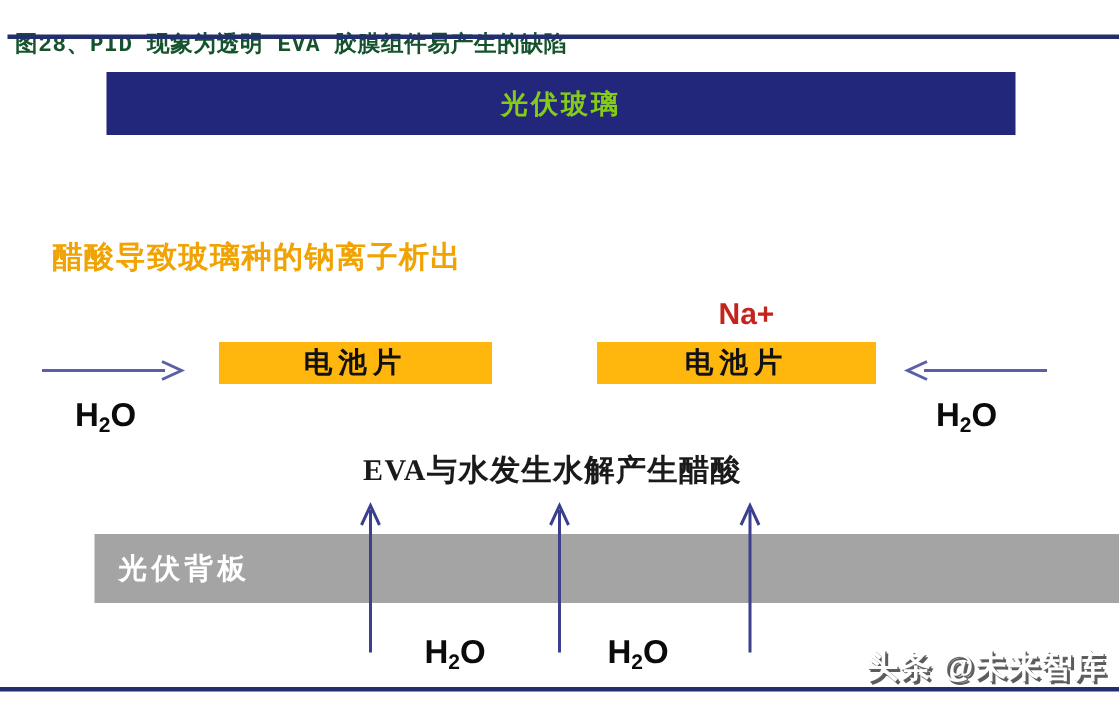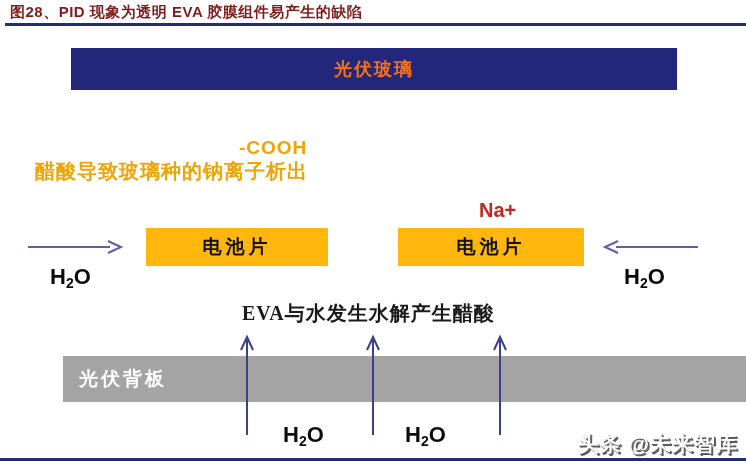--- a/index.html
+++ b/index.html
@@ -8,25 +8,25 @@
     position: relative;
     width: 746px;
     height: 469px;
     background: #ffffff;
     overflow: hidden;
     font-family: "Liberation Sans", sans-serif;
   }
   .abs { position: absolute; }
 
   .fig-title {
-    left: 10px; top: 3px;
-    font-family: Liberation Sans, sans-serif;
+    left: 10px; top: 20px;
+    font-family: Liberation Mono, monospace;
     font-weight: 700;
     font-size: 15px;
-    color: #7f1d1d;
+    color: #14532d;
     letter-spacing: 0.5px;
     white-space: nowrap;
   }
   .title-rule {
     left: 5px; top: 23px;
     width: 741px; height: 3px;
     background: #232e6e;
   }
   .bottom-rule {
     left: 0; top: 458px;
@@ -34,21 +34,21 @@
     background: #232e6e;
   }
 
   .glass-bar {
     left: 71px; top: 48px;
     width: 606px; height: 42px;
     background: #23277b;
     display: flex; align-items: center; justify-content: center;
   }
   .glass-bar .bar-label {
-    color: #f97316;
+    color: #84cc16;
     font-family: "Liberation Serif", serif;
     font-weight: 700;
     font-size: 18px;
     letter-spacing: 2px;
   }
 
   .gold-text {
     color: #f0a302;
     font-weight: 700;
     white-space: nowrap;
@@ -58,21 +58,21 @@
 
   .red-text {
     color: #c3251e;
     font-weight: 700;
     white-space: nowrap;
   }
   .na-migration { left: 352px; top: 165px; font-size: 20px; font-family: "Liberation Serif", serif; }
   .na-ion { left: 479px; top: 199px; font-size: 20px; }
 
   .cell-box {
-    top: 228px; height: 38px;
+    top: 228px; height: 28px;
     background: #ffb60d;
     display: flex; align-items: center; justify-content: center;
   }
   .cell-left { left: 146px; width: 182px; }
   .cell-right { left: 398px; width: 186px; }
   .cell-box .cell-label {
     color: #111111;
     font-family: "Liberation Serif", serif;
     font-weight: 700;
     font-size: 19px;
@@ -139,21 +139,20 @@
 
 <div class="stage">
 
   <div class="abs fig-title">图28、PID 现象为透明 EVA 胶膜组件易产生的缺陷</div>
   <div class="abs title-rule"></div>
 
   <div class="abs glass-bar">
     <span class="bar-label">光伏玻璃</span>
   </div>
 
-  <div class="abs gold-text cooh">-COOH</div>
   <div class="abs gold-text acetic">醋酸导致玻璃种的钠离子析出</div>
 
   <div class="abs red-text na-ion">Na+</div>
 
   <svg class="abs arrow arrow-left-svg" width="102" height="18" viewBox="0 0 102 18">
     <line x1="4" y1="9" x2="86" y2="9" stroke="#5a5fa8" stroke-width="2"></line>
     <polyline points="84,3 97,9 84,15" fill="none" stroke="#5a5fa8" stroke-width="2"></polyline>
   </svg>
   <div class="abs h2o h2o-left"><span>H</span><span class="sub">2</span><span>O</span></div>
 

